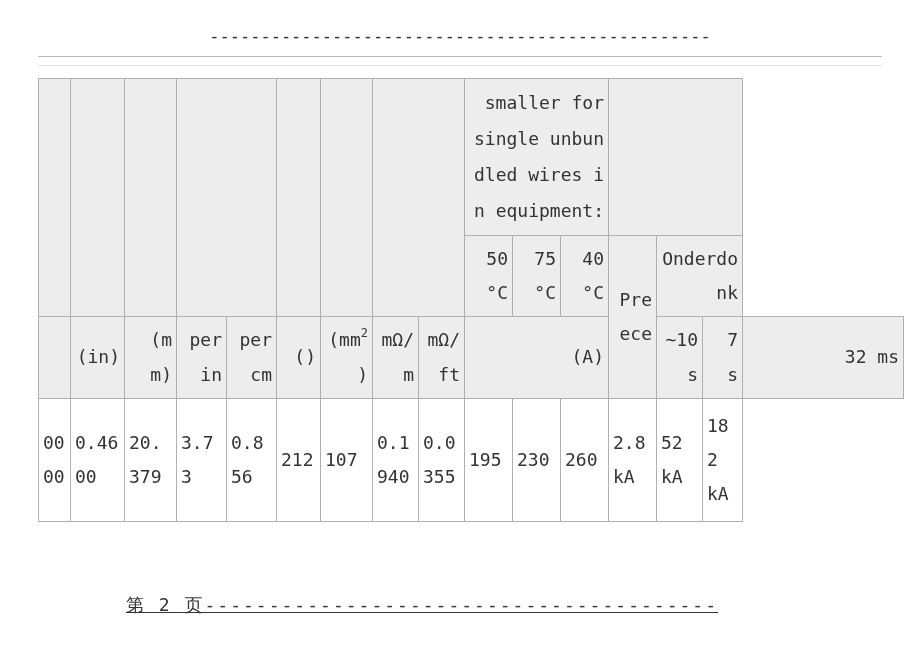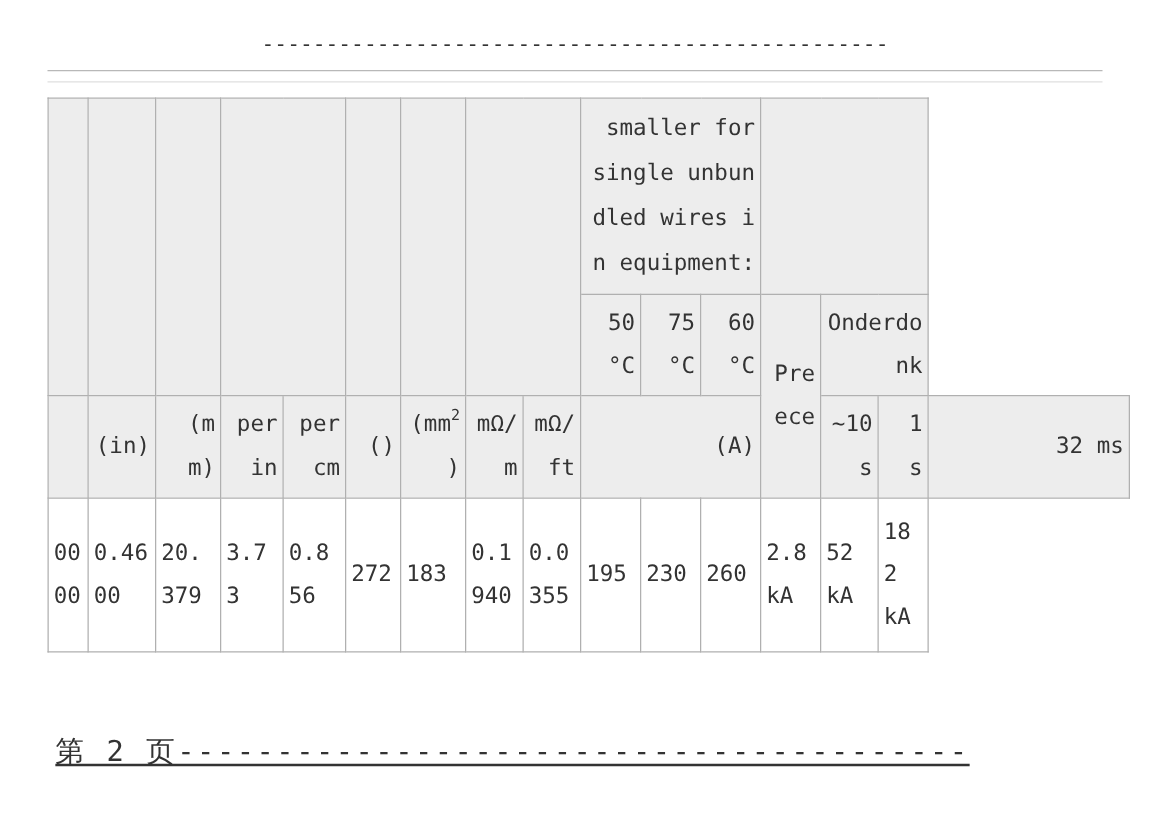--- a/index.html
+++ b/index.html
@@ -86,24 +86,24 @@
     }
     .sup {
       font-size: 12px;
       vertical-align: super;
       position: relative;
       top: -2px;
     }
     .bottom-nav {
       position: absolute;
       bottom: 32px;
-      left: 0;
+      left: 12px;
       width: 820px;
       text-align: center;
-      font-size: 23px;
+      font-size: 18px;
     }
     .bottom-nav .text {
       display: inline-block;
       text-decoration: underline;
       letter-spacing: 2px;
       padding-bottom: 2px;
     }
   </style>
 </head>
 <body>
@@ -138,49 +138,49 @@
           <th colspan="2" rowspan="2"></th>
           <th rowspan="2"></th>
           <th rowspan="2"></th>
           <th colspan="2" rowspan="2"></th>
           <th colspan="3" class="smaller-text">smaller for single unbundled wires in equipment:</th>
           <th colspan="3"></th>
         </tr>
         <tr>
           <th>50 °C</th>
           <th>75 °C</th>
-          <th>60 °C</th>
+          <th>40 °C</th>
           <th rowspan="2">Preece</th>
           <th colspan="2">Onderdonk</th>
         </tr>
         <tr>
           <th></th>
           <th>(in)</th>
           <th>(mm)</th>
           <th>per in</th>
           <th>per cm</th>
           <th>()</th>
           <th>(mm<span class="sup">2</span> )</th>
           <th>mΩ/m</th>
           <th>mΩ/ft</th>
           <th colspan="3">(A)</th>
           <th>~10 s</th>
-          <th>1 s</th>
+          <th>7 s</th>
           <th>32 ms</th>
         </tr>
       </thead>
     <tbody>
       <tr>
         <td>0000</td>
         <td>0.4600</td>
         <td>20.379</td>
         <td>3.73</td>
         <td>0.856</td>
-        <td>272</td>
-        <td>183</td>
+        <td>212</td>
+        <td>107</td>
         <td>0.1940</td>
         <td>0.0355</td>
         <td>195</td>
         <td>230</td>
         <td>260</td>
         <td>2.8 kA</td>
         <td>52 kA</td>
         <td>182 kA</td>
       </tr>
     </tbody>

